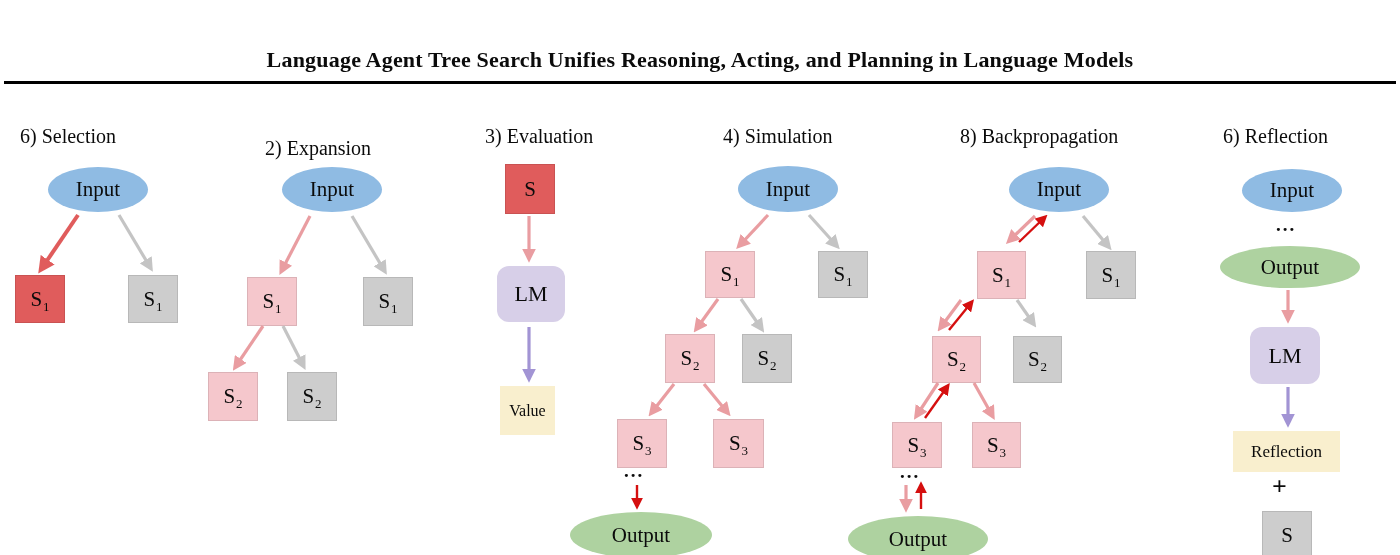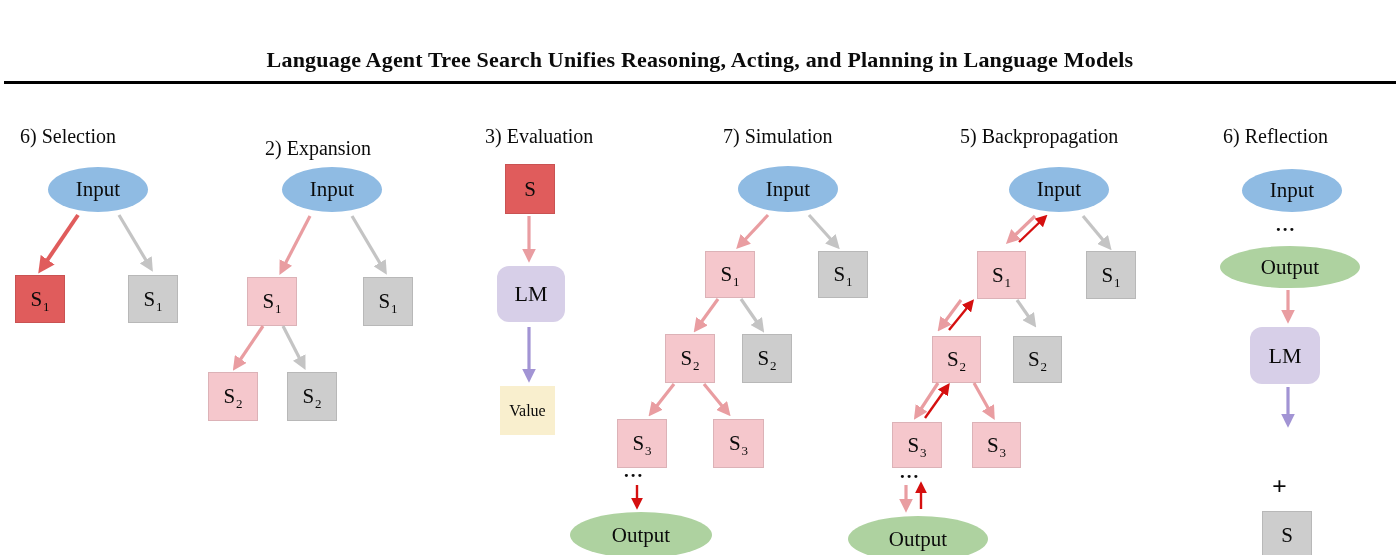--- a/index.html
+++ b/index.html
@@ -40,22 +40,22 @@
 <body>
 
 <div class="stage">
 
   <div class="fig-title">Language Agent Tree Search Unifies Reasoning, Acting, and Planning in Language Models</div>
   <div class="rule"></div>
 
   <div class="ph" style="left:20px;top:106px">6) Selection</div>
   <div class="ph" style="left:265px;top:118px">2) Expansion</div>
   <div class="ph" style="left:485px;top:106px">3) Evaluation</div>
-  <div class="ph" style="left:723px;top:106px">7) Simulation</div>
-  <div class="ph" style="left:960px;top:106px">5) Backpropagation</div>
+  <div class="ph" style="left:723px;top:106px">4) Simulation</div>
+  <div class="ph" style="left:960px;top:106px">8) Backpropagation</div>
   <div class="ph" style="left:1223px;top:106px">6) Reflection</div>
 
   <div class="nd el blue" style="left:48px;top:148px;width:100px;height:45px">
       <span>Input</span>
     </div>
   <div class="nd sq red" style="left:15px;top:256px;width:48px;height:46px">
       <span>S</span>
       <sub>1</sub>
     </div>
   <div class="nd sq gray" style="left:128px;top:256px;width:48px;height:46px">
@@ -159,20 +159,23 @@
 
   <div class="nd el blue" style="left:1242px;top:150px;width:100px;height:43px">
       <span>Input</span>
     </div>
   <div class="dots" style="left:1276px;top:195px">...</div>
   <div class="nd el green" style="left:1220px;top:227px;width:140px;height:42px">
       <span>Output</span>
     </div>
   <div class="nd lm" style="left:1250px;top:308px;width:70px;height:57px">
       <span>LM</span>
+    </div>
+  <div class="nd yellow refl" style="left:1233px;top:412px;width:107px;height:41px">
+      <span>Reflection</span>
     </div>
   <div class="plus" style="left:1272px;top:453px">+</div>
   <div class="nd sq gray" style="left:1262px;top:492px;width:48px;height:46px">
       <span>S</span>
     </div>
 
   <svg class="arrows" width="1400" height="555" viewBox="0 0 1400 555">
     <defs>
       <marker id="m-pink" viewBox="0 0 10 10" refX="6" refY="5" markerWidth="4.4" markerHeight="4.4" orient="auto-start-reverse">
           <path class="fp" d="M0,0 L10,5 L0,10 z"></path>

